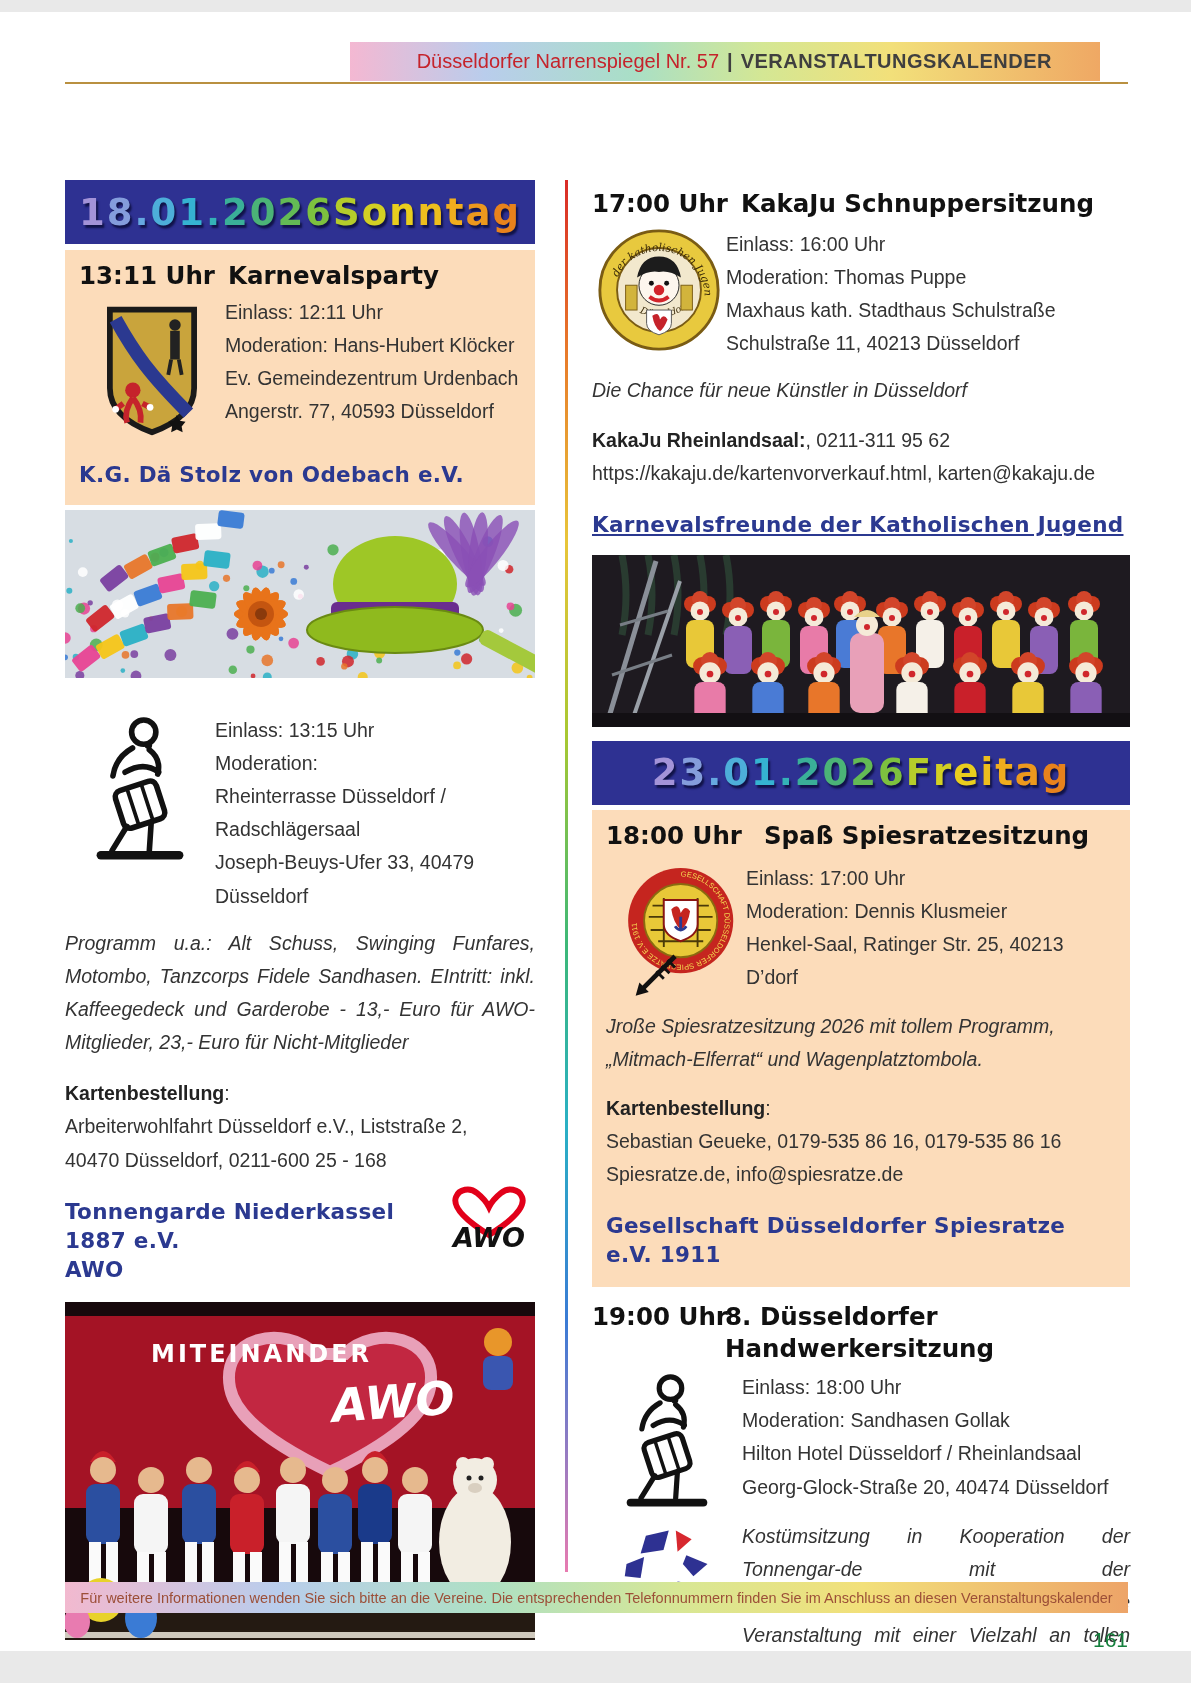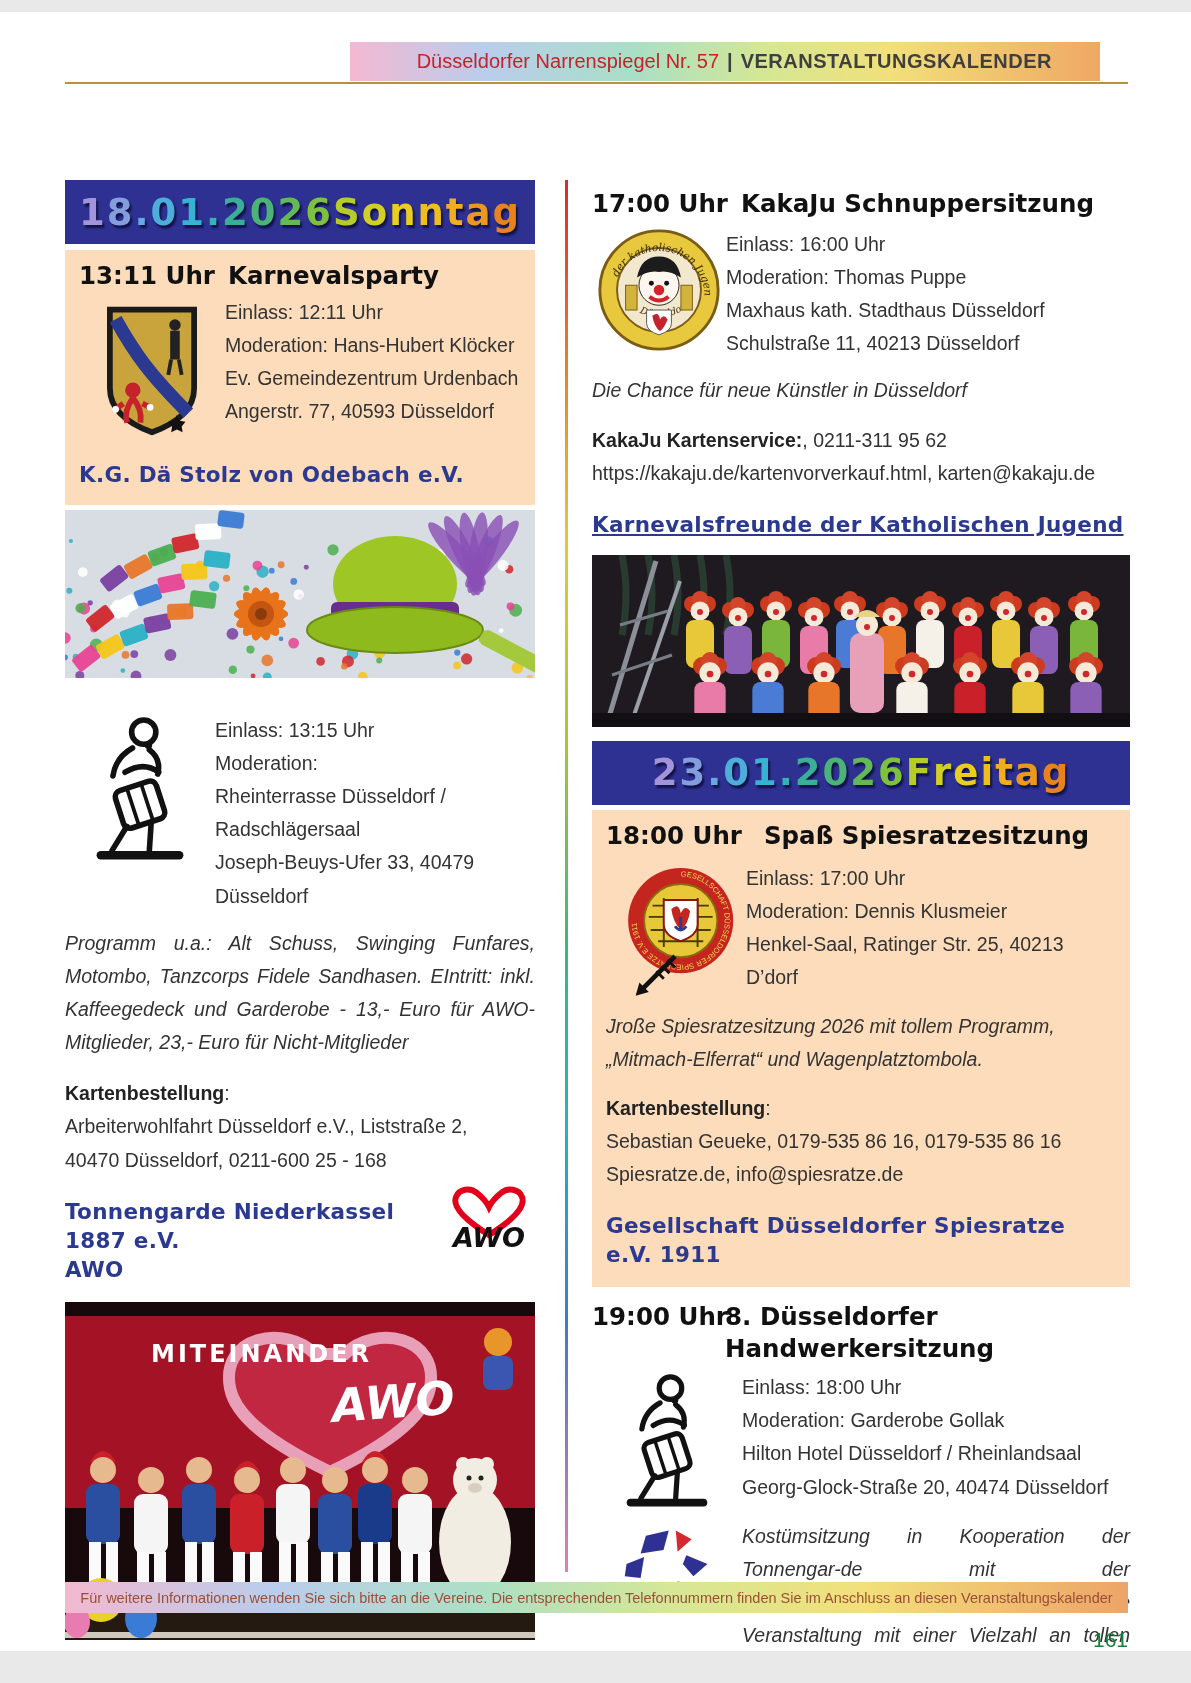--- a/index.html
+++ b/index.html
@@ -389,27 +389,27 @@
               <circle cx="73" cy="58" r="2.6" fill="#111"></circle>
             <circle cx="65" cy="65" r="5.5" fill="#d2232a"></circle>
             <path d="M55,72 Q65,80 75,72" stroke="#d2232a" stroke-width="4" fill="none"></path>
             <path d="M52,86 h26 v14 q0,8 -13,12 q-13,-4 -13,-12 Z" fill="#fff" stroke="#555"></path>
             <path d="M58,92 q7,-5 8,4 q4,-7 8,0 q-4,10 -8,12 q-6,-4 -8,-16 Z" fill="#c5232b"></path>
           </svg>
         </div>
         <div class="det" style="padding-top:4px;">
           <div>Einlass: 16:00 Uhr</div>
           <div>Moderation: Thomas Puppe</div>
-          <div>Maxhaus kath. Stadthaus Düsseldorf</div>
+          <div>Maxhaus kath. Stadthaus Schulstraße</div>
           <div>Schulstraße 11, 40213 Düsseldorf</div>
         </div>
       </div>
       <div class="italic-note" style="margin-top:14px;">Die Chance für neue Künstler in Düsseldorf</div>
       <div class="tickets" style="margin-top:16px;">
-        <div><b>KakaJu Kartenservice:</b><span>, 0211-311 95 62</span></div>
+        <div><b>KakaJu Rheinlandsaal:</b><span>, 0211-311 95 62</span></div>
         <div>https://kakaju.de/kartenvorverkauf.html, karten@kakaju.de</div>
       </div>
       <div class="club" style="margin-top:20px;text-decoration:underline;">Karnevalsfreunde der Katholischen Jugend</div>
     </div>
 
     <svg class="photo" id="photo-clowns" style="margin-top:16px;" width="538" height="172" viewBox="0 0 538 172">
         <rect x="0" y="0" width="538" height="172" fill="#1e1a20"></rect>
         <path d="M30,0 q8,40 0,80" stroke="#2e4a38" stroke-width="7" fill="none" opacity="0.7"></path>
         <path d="M56,0 q8,40 0,80" stroke="#2e4a38" stroke-width="7" fill="none" opacity="0.7"></path>
         <path d="M82,0 q8,40 0,80" stroke="#2e4a38" stroke-width="7" fill="none" opacity="0.7"></path>
@@ -629,21 +629,21 @@
             <polygon points="60,4 78,14 62,28" fill="#d7282f"></polygon>
             <polygon points="72,32 96,42 80,56 68,42" fill="#2e3192"></polygon>
             <polygon points="62,62 88,66 72,86 58,76" fill="#2e3192"></polygon>
             <polygon points="28,68 52,64 48,88 24,86" fill="#2e3192"></polygon>
             <polygon points="4,42 24,34 20,58 2,56" fill="#2e3192"></polygon>
           </svg>
         </div>
         <div style="flex:1;">
           <div class="det" style="padding-top:2px;">
             <div>Einlass: 18:00 Uhr</div>
-            <div>Moderation: Garderobe Gollak</div>
+            <div>Moderation: Sandhasen Gollak</div>
             <div>Hilton Hotel Düsseldorf / Rheinlandsaal</div>
             <div>Georg-Glock-Straße 20, 40474 Düsseldorf</div>
           </div>
           <div class="italic-note just" style="margin-top:16px;">Kostümsitzung in Kooperation der Tonnengar-de mit der Kreishandwerkerschaft. Eine bunte Veranstaltung mit einer Vielzahl an tollen Acts und jeder Menge Spaß.</div>
         </div>
       </div>
       <div class="tickets" style="margin-top:14px;">
         <div></div>
 
       </div>

